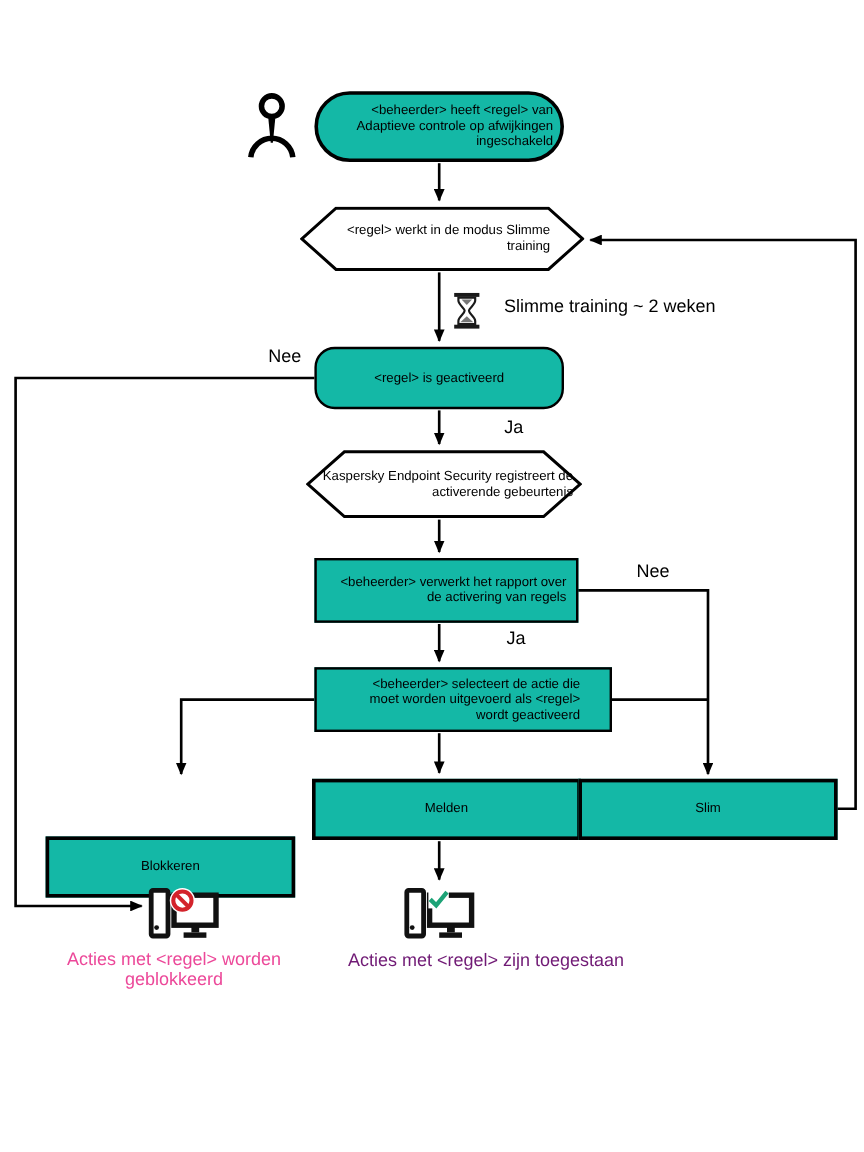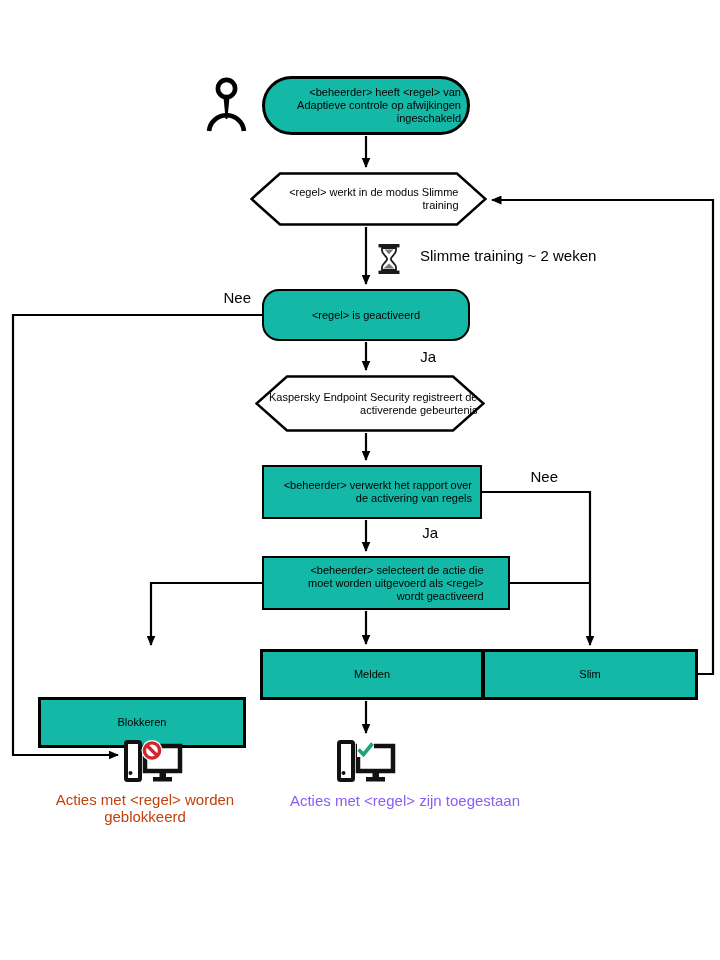--- a/index.html
+++ b/index.html
@@ -19,22 +19,22 @@
   .hexwrap{position:absolute;}
   .hexwrap svg{position:absolute;left:0;top:0;display:block;}
   .hexwrap .hextext{
     position:absolute;inset:0;display:flex;align-items:center;justify-content:center;
     text-align:right;font-size:11px;line-height:13px;
   }
   .lbl{position:absolute;font-size:15px;line-height:18px;text-align:right;}
   .annot{position:absolute;font-size:15px;}
   .icon{position:absolute;}
   .outcome{position:absolute;font-size:15px;line-height:17px;text-align:center;}
-  .outcome.blocked{color:#c2410c;}
-  .outcome.allowed{color:#8b5cf6;}
+  .outcome.blocked{color:#ec4899;}
+  .outcome.allowed{color:#701a75;}
 </style>
 </head>
 <body>
 
 <div class="canvas">
 
   <svg class="wires" width="720" height="960" viewBox="0 0 720 960">
     <defs>
       <marker id="ah" markerWidth="11" markerHeight="9" refX="9.5" refY="4.5" orient="auto" markerUnits="userSpaceOnUse">
         <path d="M0,0 L10.5,4.5 L0,9 Z" fill="#000"></path>

